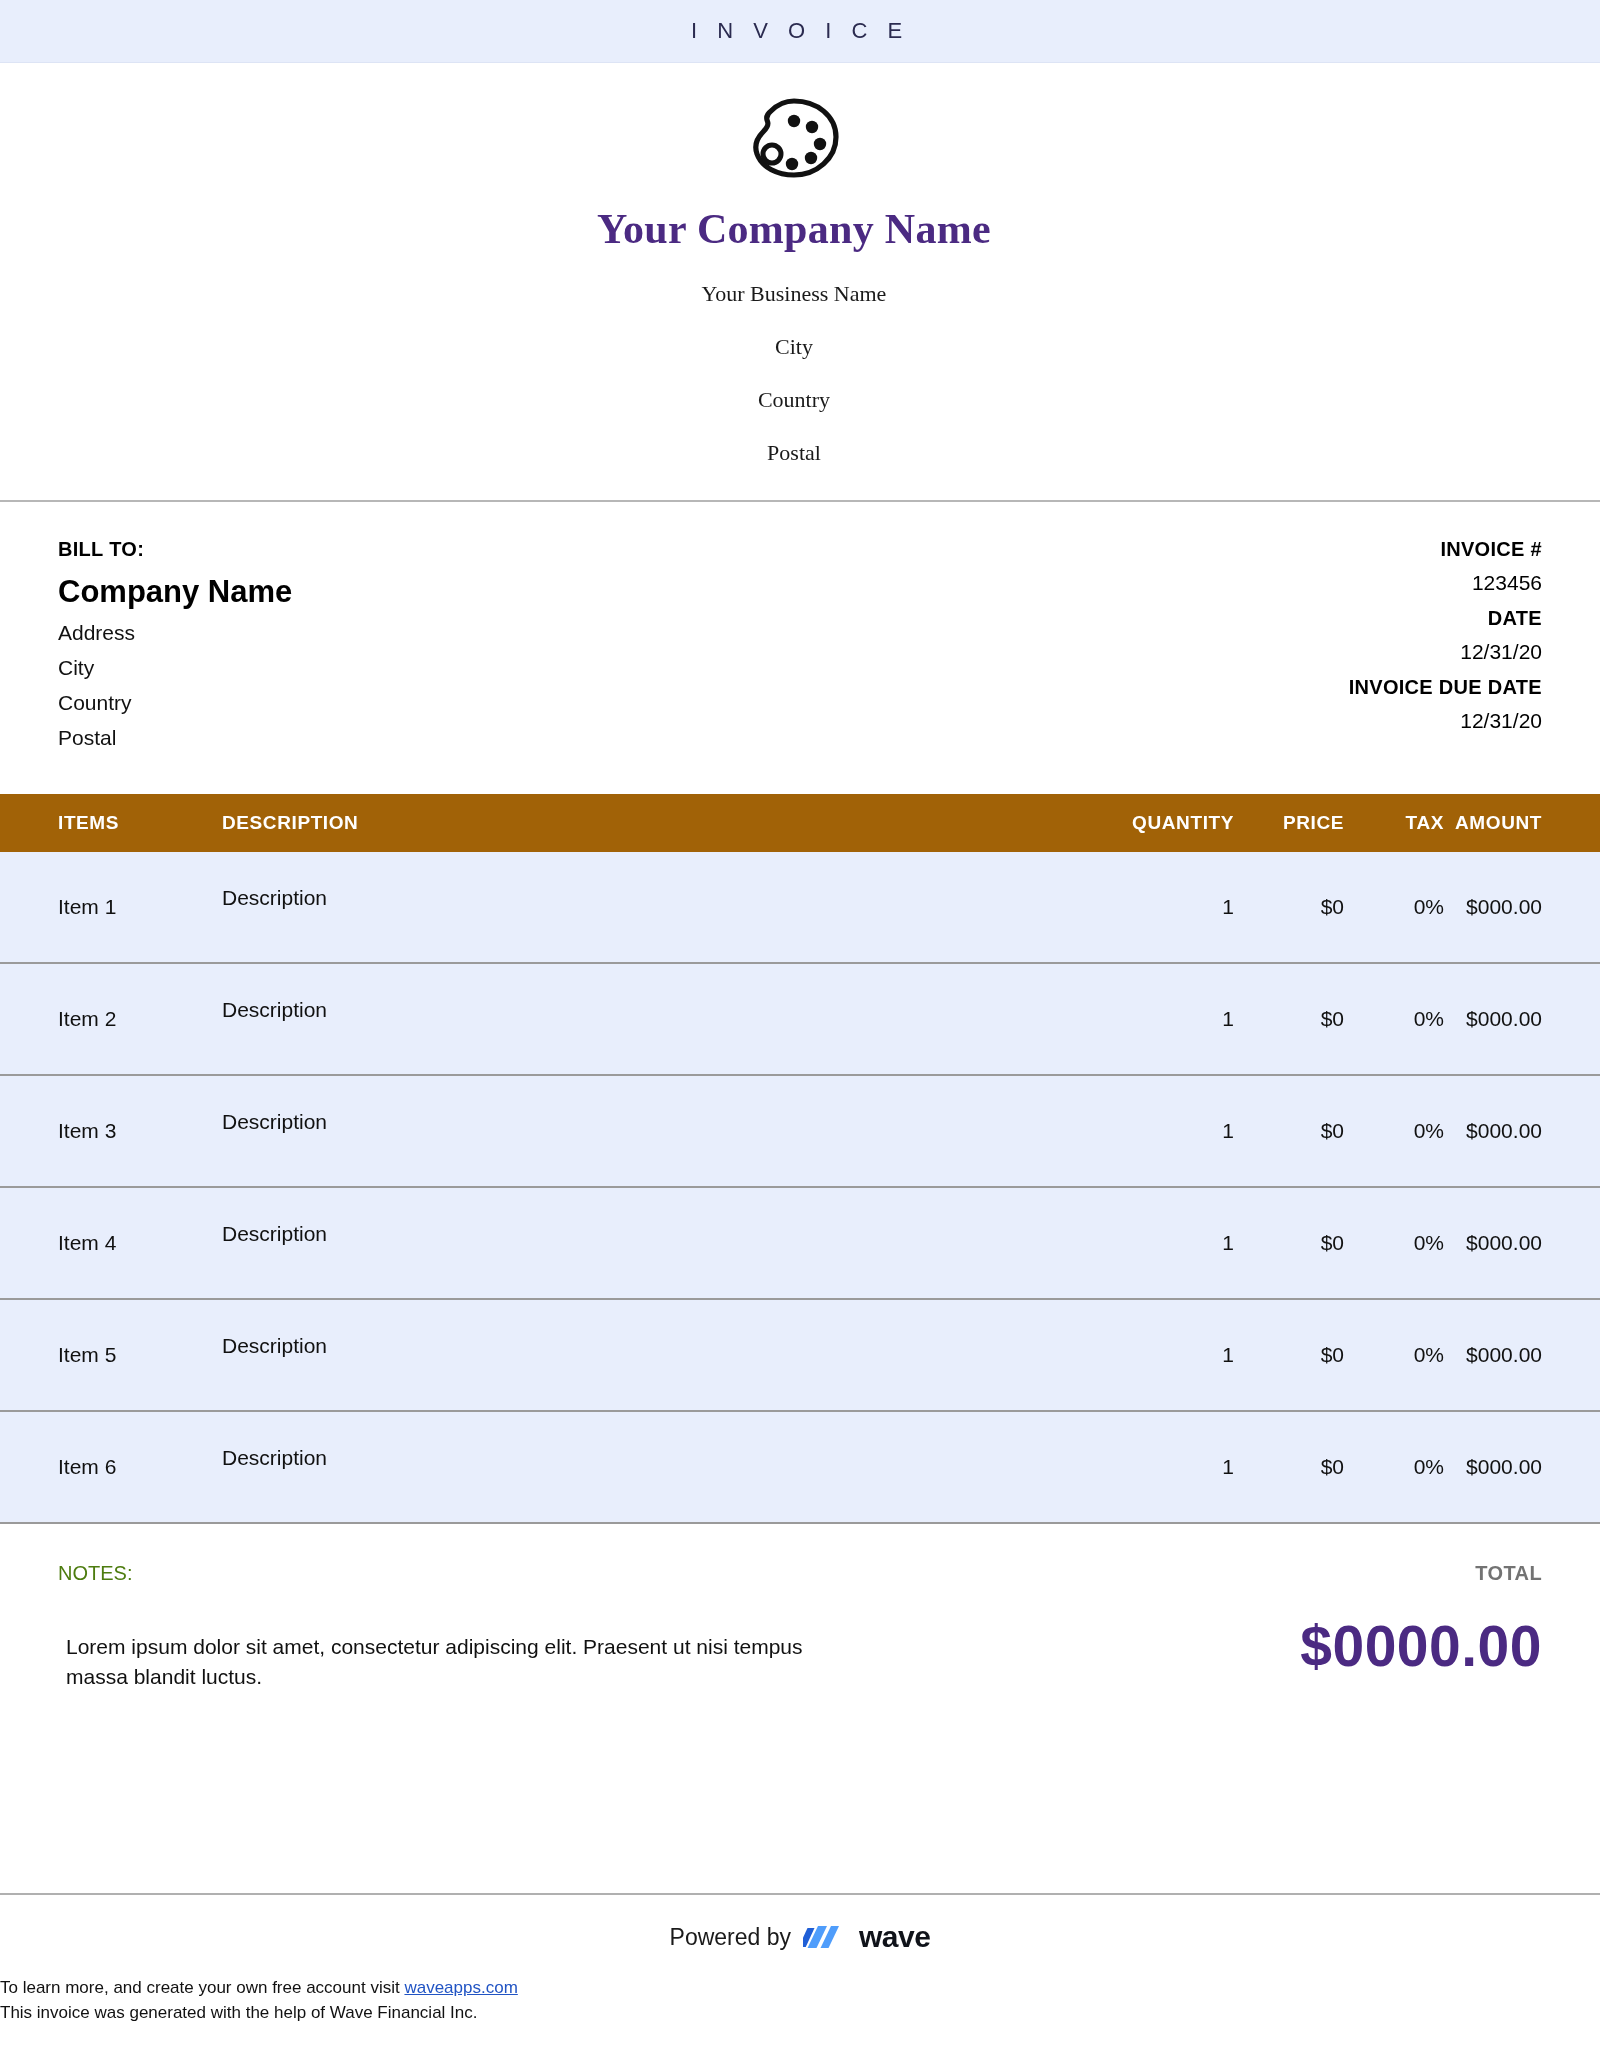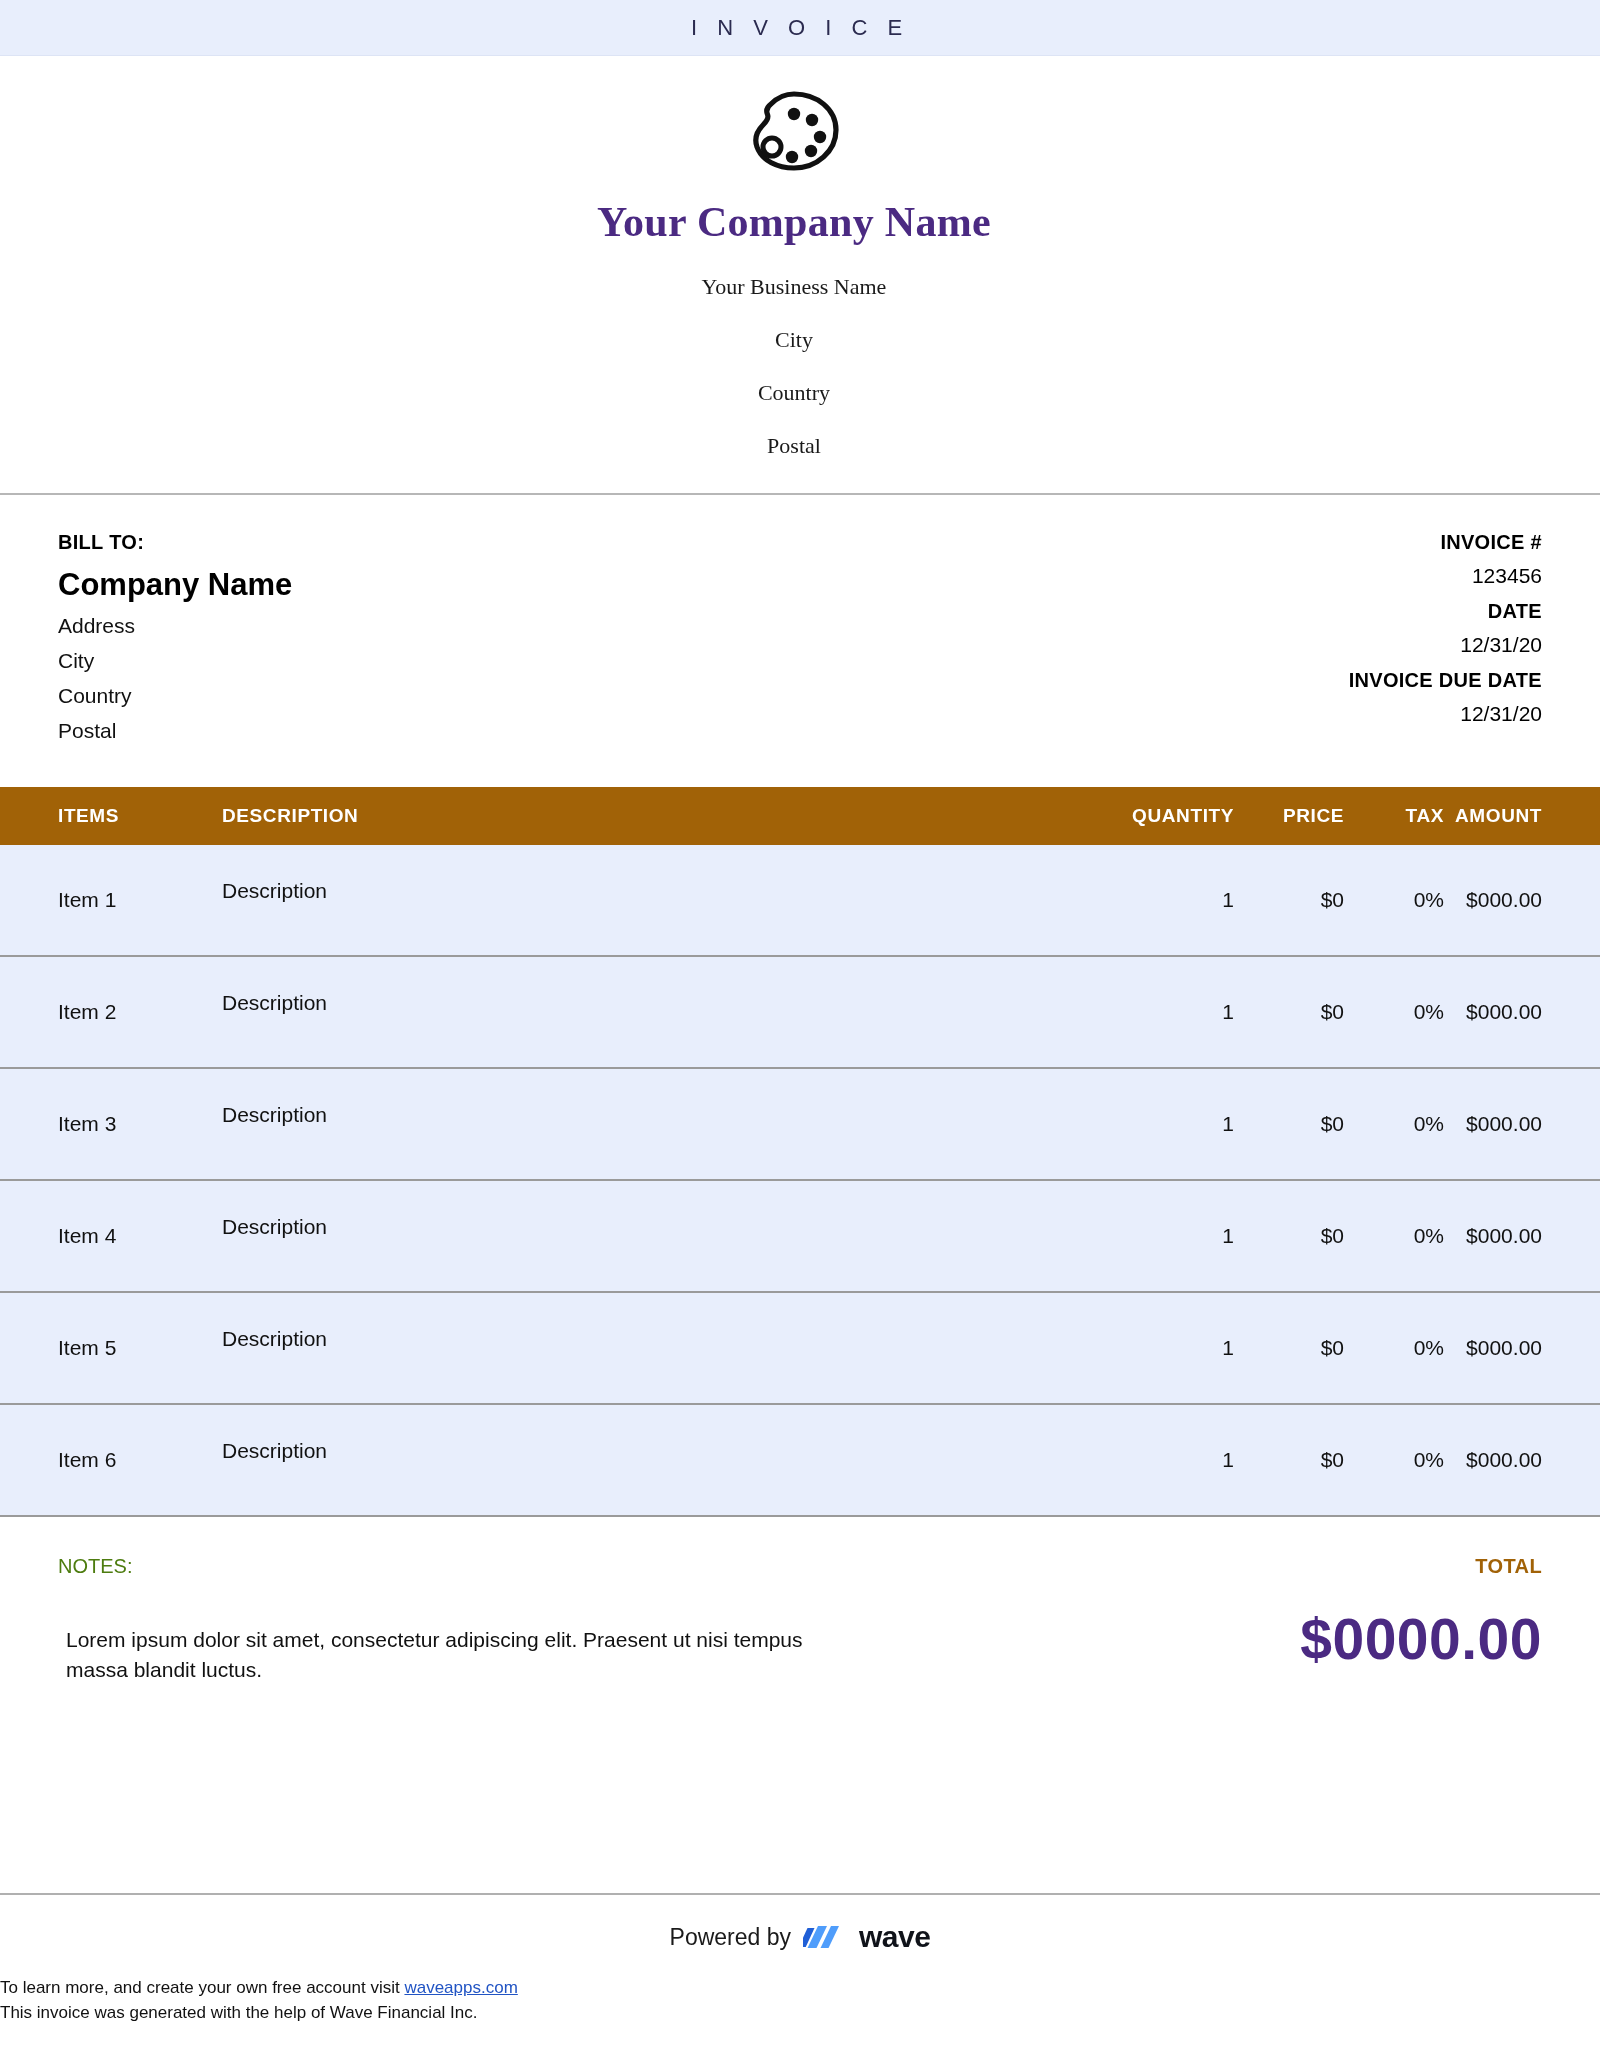--- a/index.html
+++ b/index.html
@@ -15,21 +15,21 @@
   .page {
     position: relative;
     width: 1600px;
     height: 2070px;
     background: #ffffff;
     overflow: hidden;
   }
 
   
   .top-banner {
-    height: 56px;
+    height: 63px;
     background: #e8eefc;
     display: flex;
     align-items: center;
     justify-content: center;
     border-bottom: 1px solid #dde4f5;
   }
   .top-banner-title {
     font-size: 22px;
     letter-spacing: 7px;
     color: #2b2b50;
@@ -146,21 +146,21 @@
     color: #111;
     line-height: 1.42;
     margin-top: 47px;
     max-width: 760px;
     padding-left: 8px;
   }
   .total-block { text-align: right; }
   .total-label {
     font-size: 20px;
     font-weight: bold;
-    color: #a16207;
+    color: #737373;
     letter-spacing: 0.4px;
   }
   .total-amount {
     font-size: 57px;
     font-weight: bold;
     color: #4b2a82;
     margin-top: 28px;
     letter-spacing: 0.5px;
   }
 

